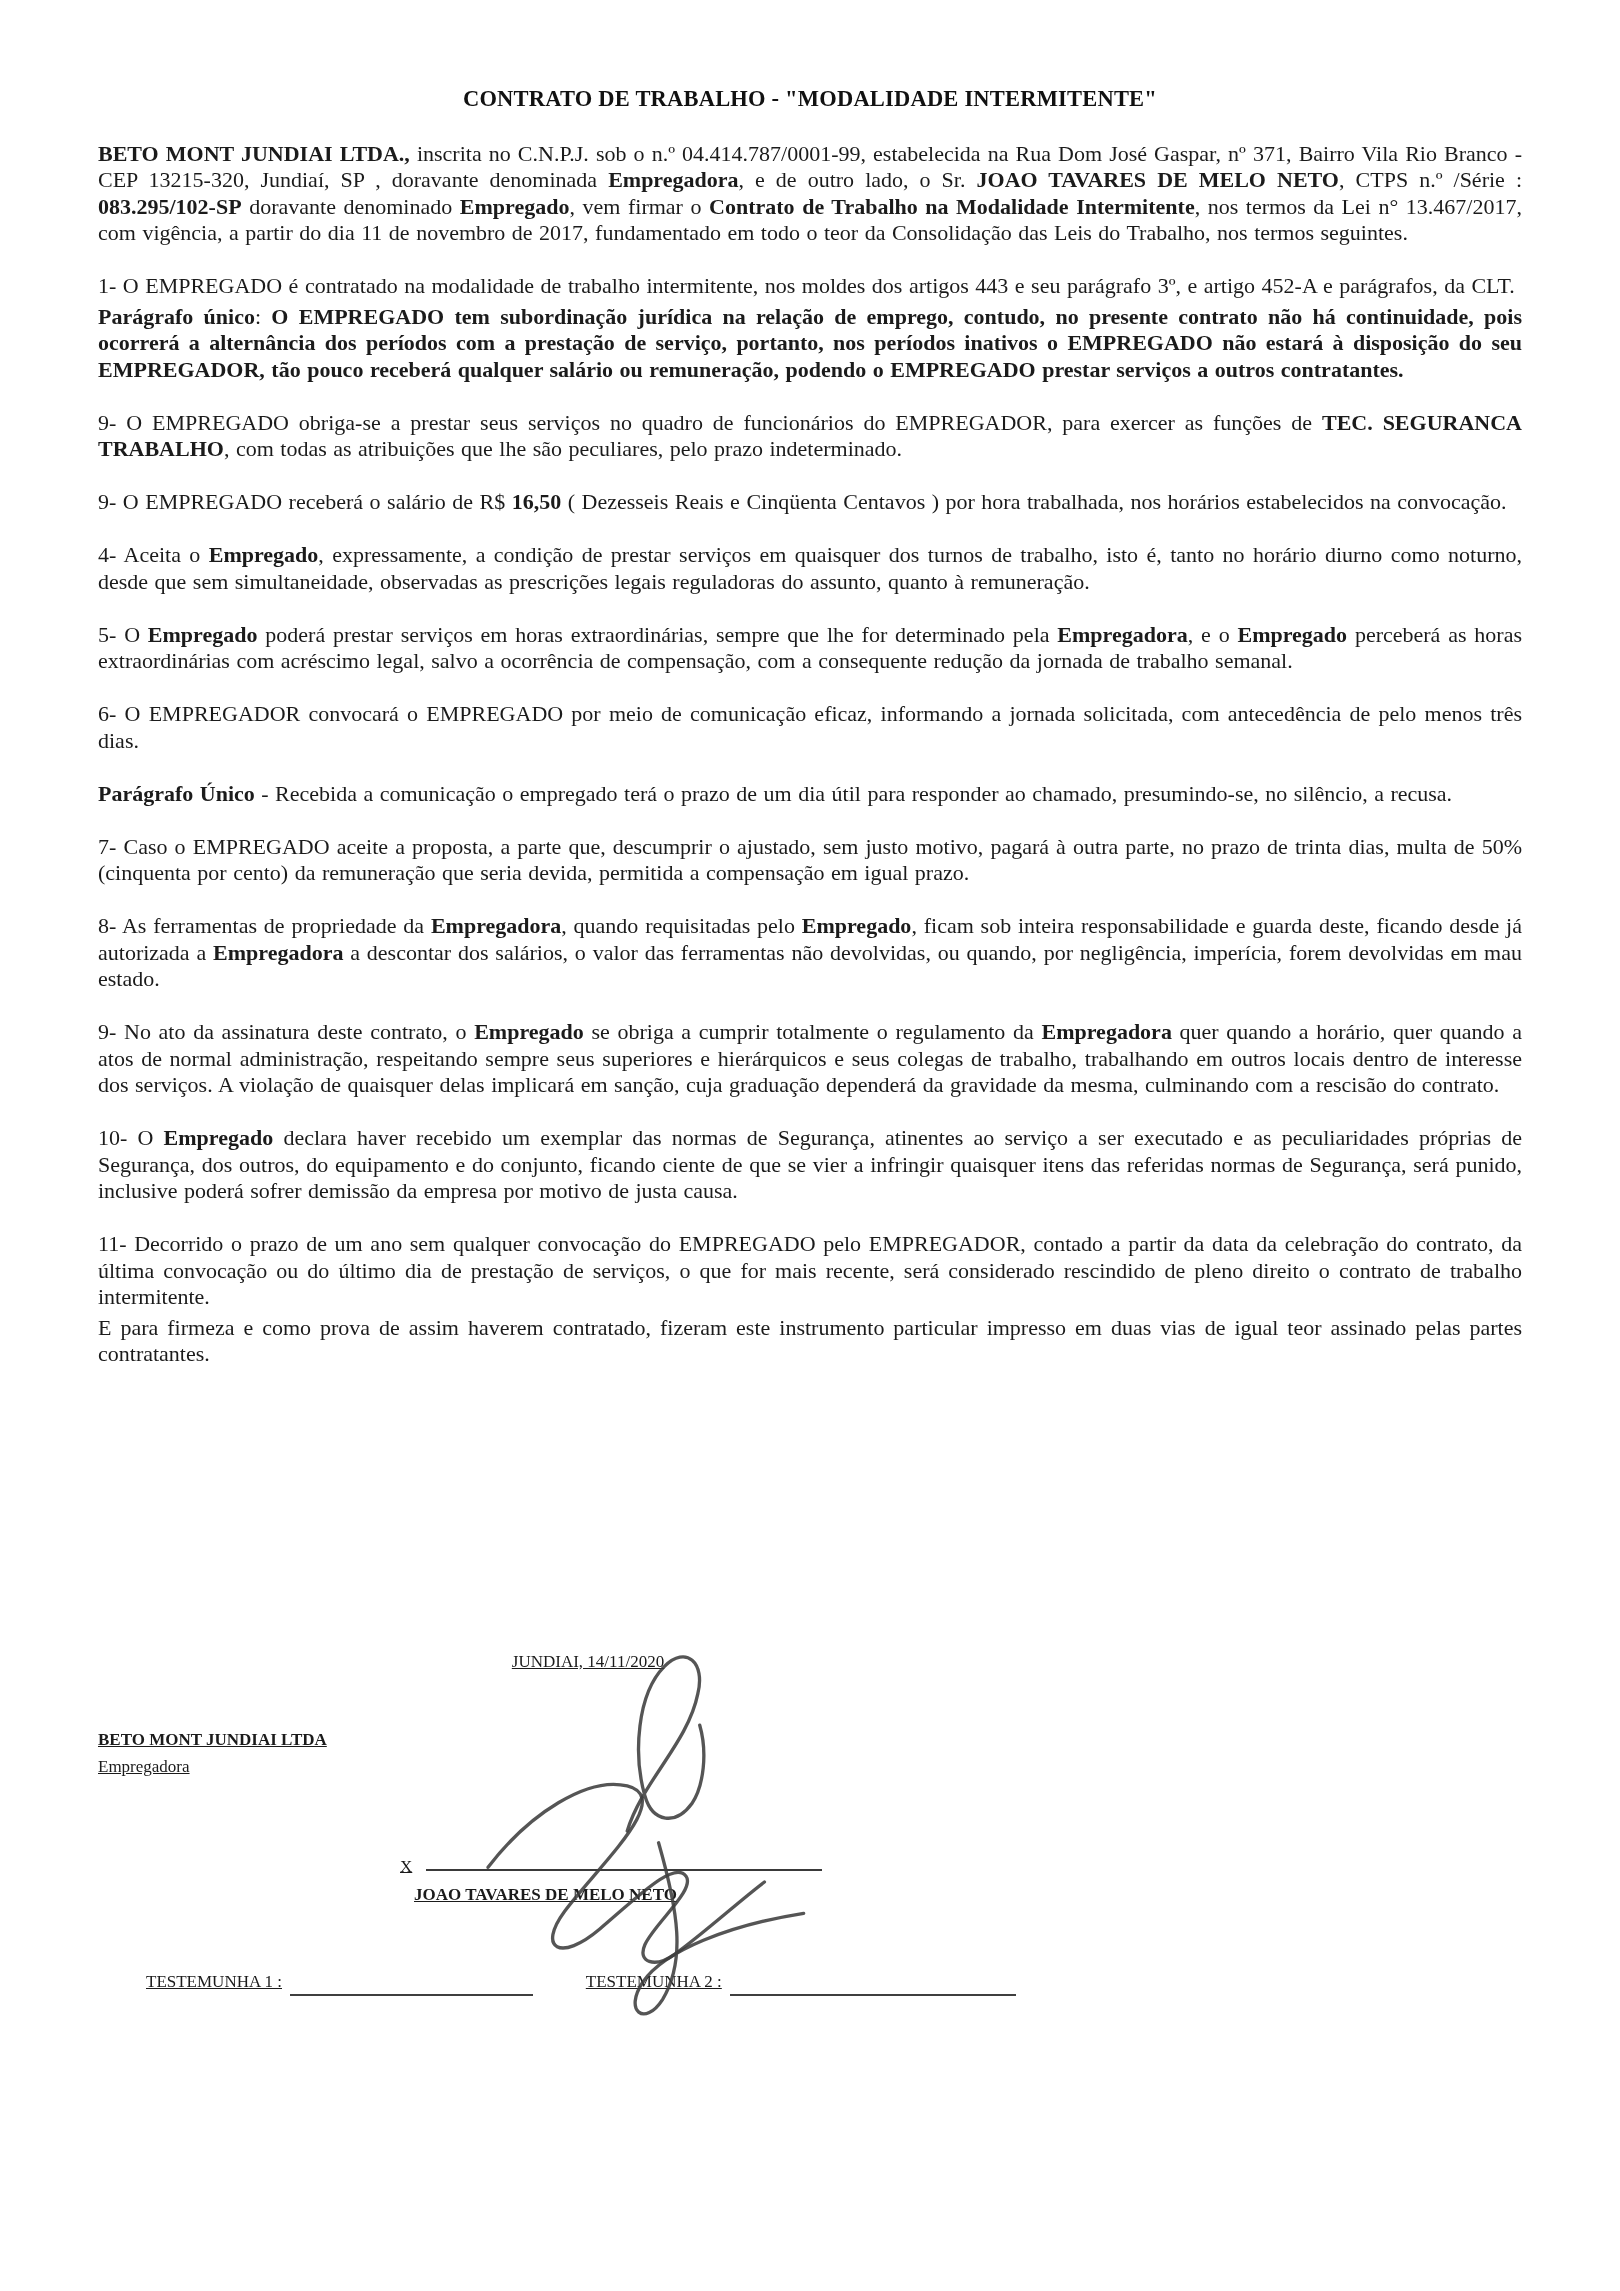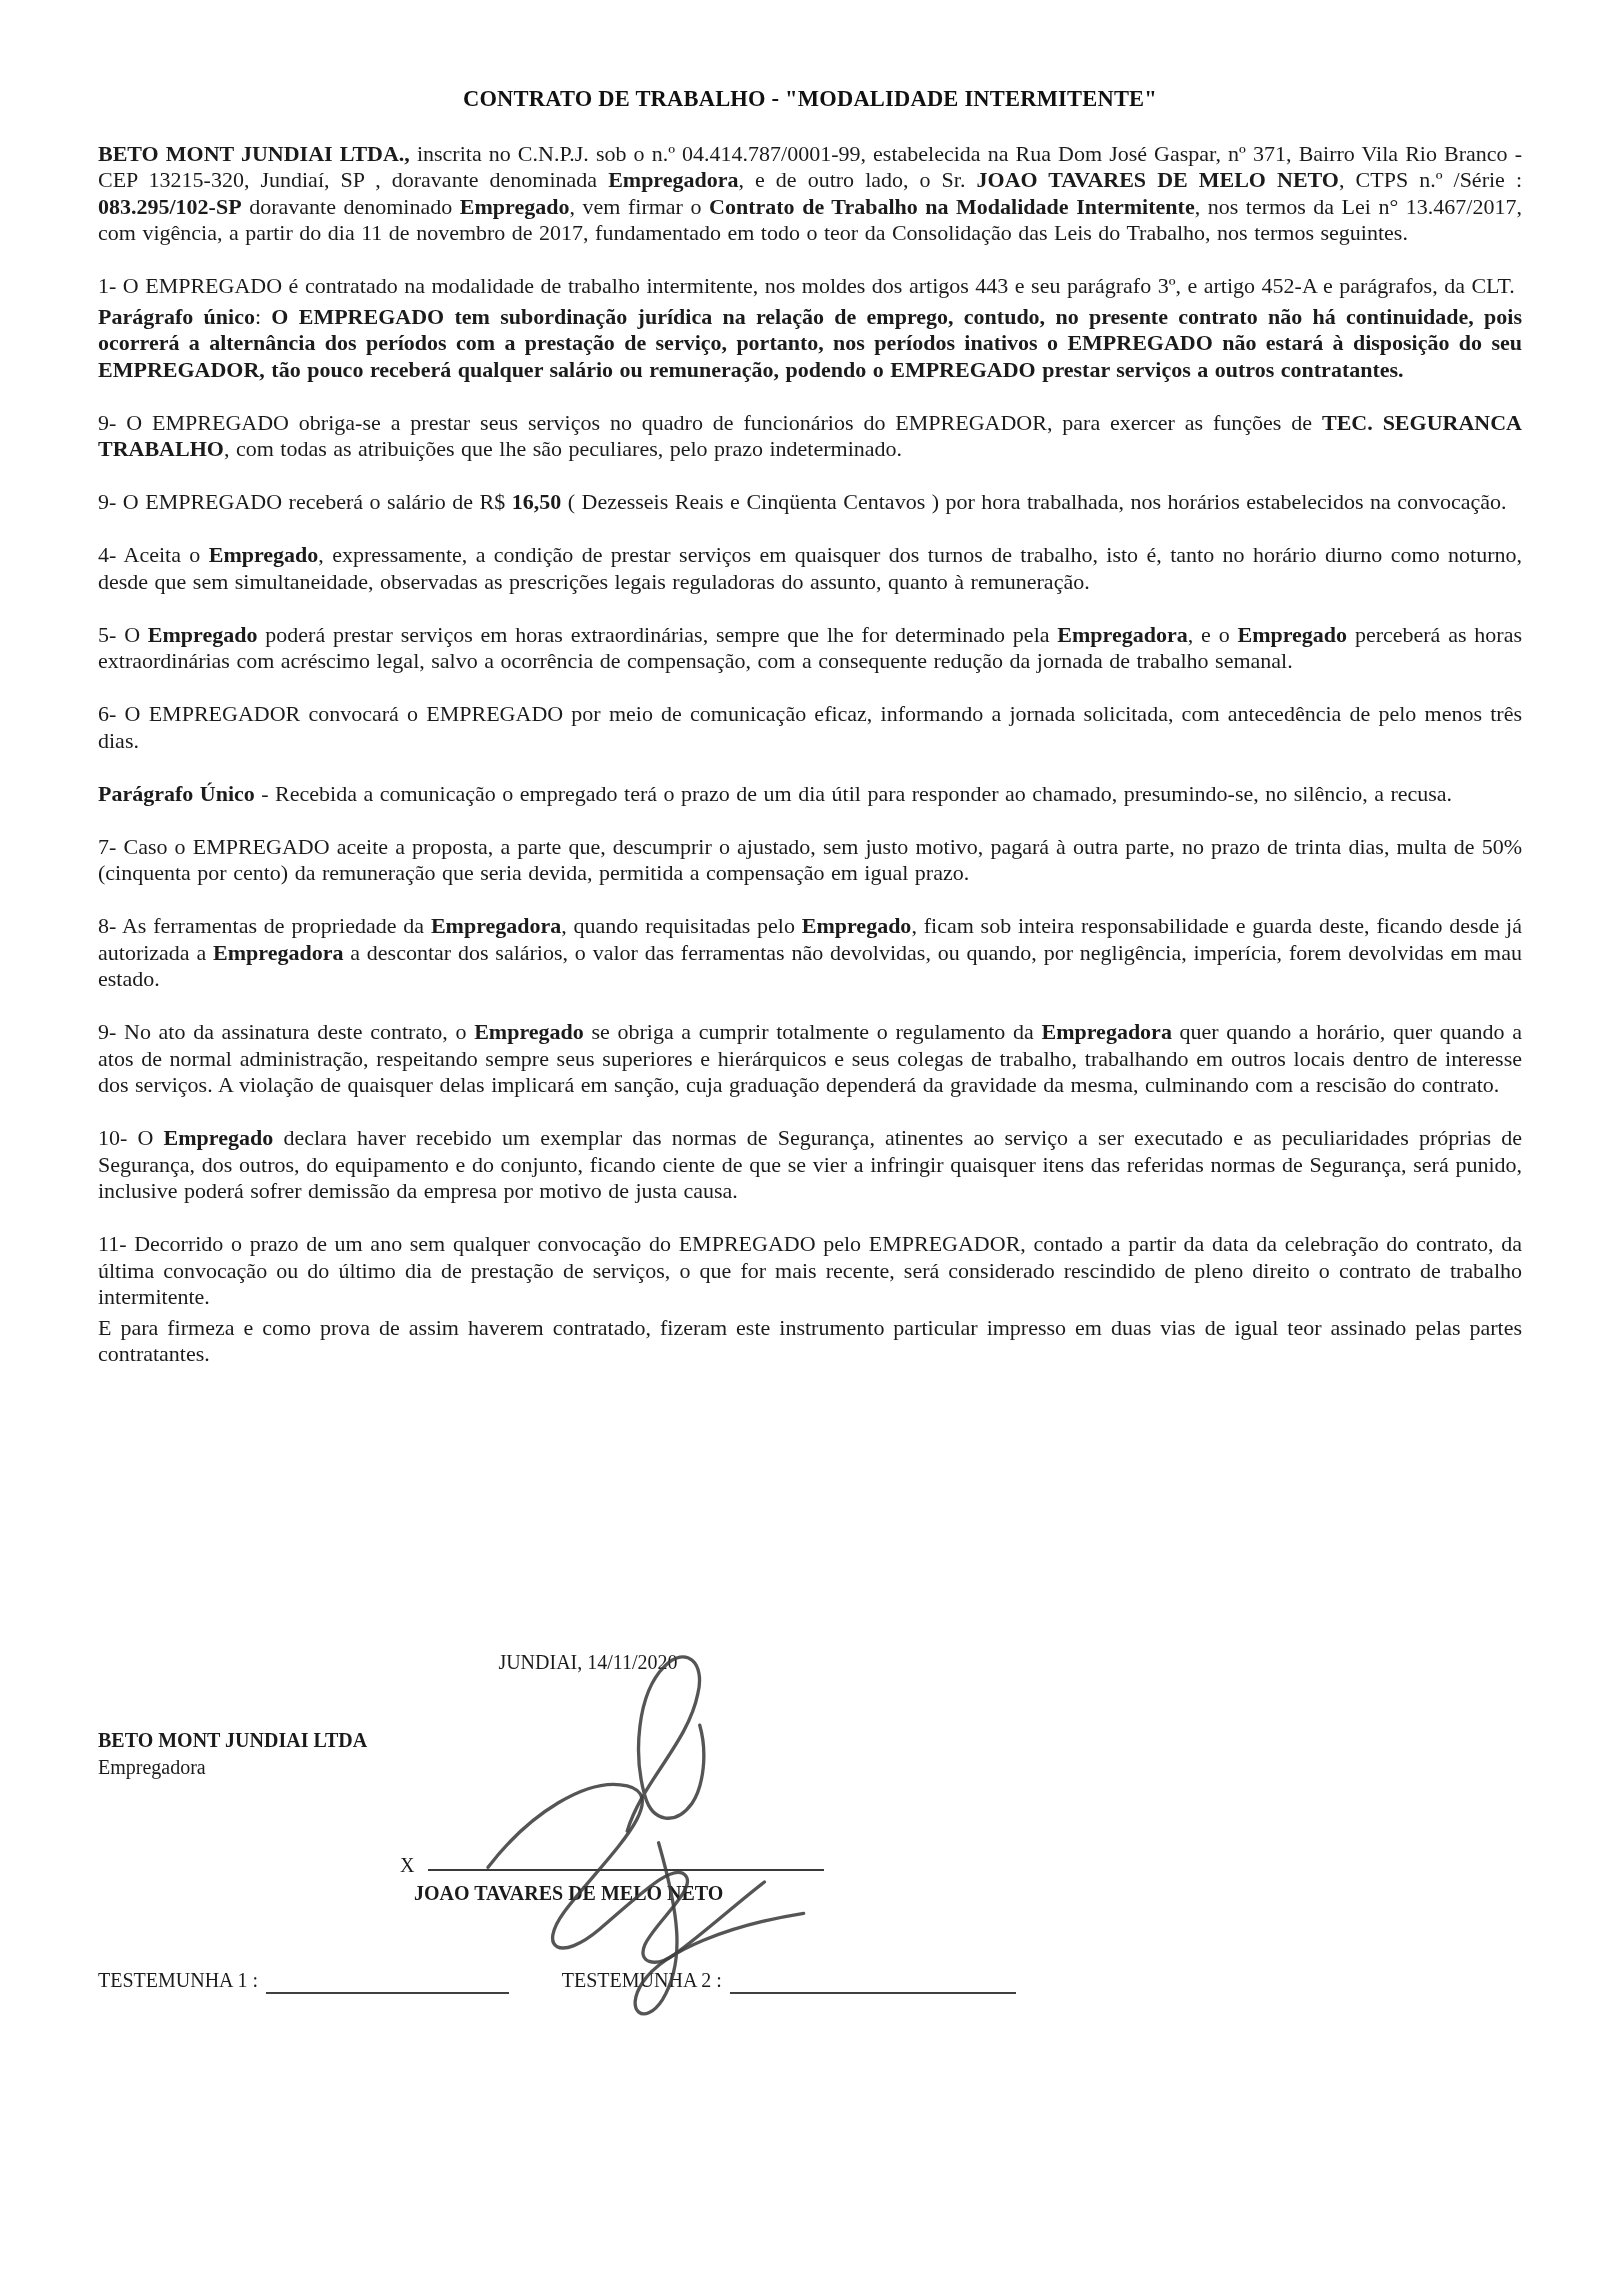--- a/index.html
+++ b/index.html
@@ -33,21 +33,22 @@
     word-spacing:1px;
   }
   .doc-p.first{margin-top:0;}
   .doc-p.tight{margin-top:4px;}
   .b{font-weight:700;}
   
   .closing{
     position:absolute;
     left:98px;top:1649px;
     width:1424px;
-    font-size:20px;
+    font-size:17px;
+    text-decoration:underline;
   }
   .place-date{
     width:980px;
     text-align:center;
   }
   .employer-block{
     width:980px;
     text-align:left;
     margin-top:51px;
   }
@@ -67,20 +68,21 @@
   }
   .employee-name{
     padding-left:316px;
     font-weight:700;
     margin-top:2px;
   }
   .witness-row{
     display:flex;
     align-items:flex-end;
     margin-top:61px;
+    margin-left:48px;
   }
   .witness{display:flex;align-items:flex-end;white-space:nowrap;}
   .witness + .witness{margin-left:53px;}
   .w-underline{
     display:inline-block;
     border-bottom:2px solid #3f3f3f;
     height:17.6px;
     margin-left:7.8px;
   }
   .w1{width:243px;}

